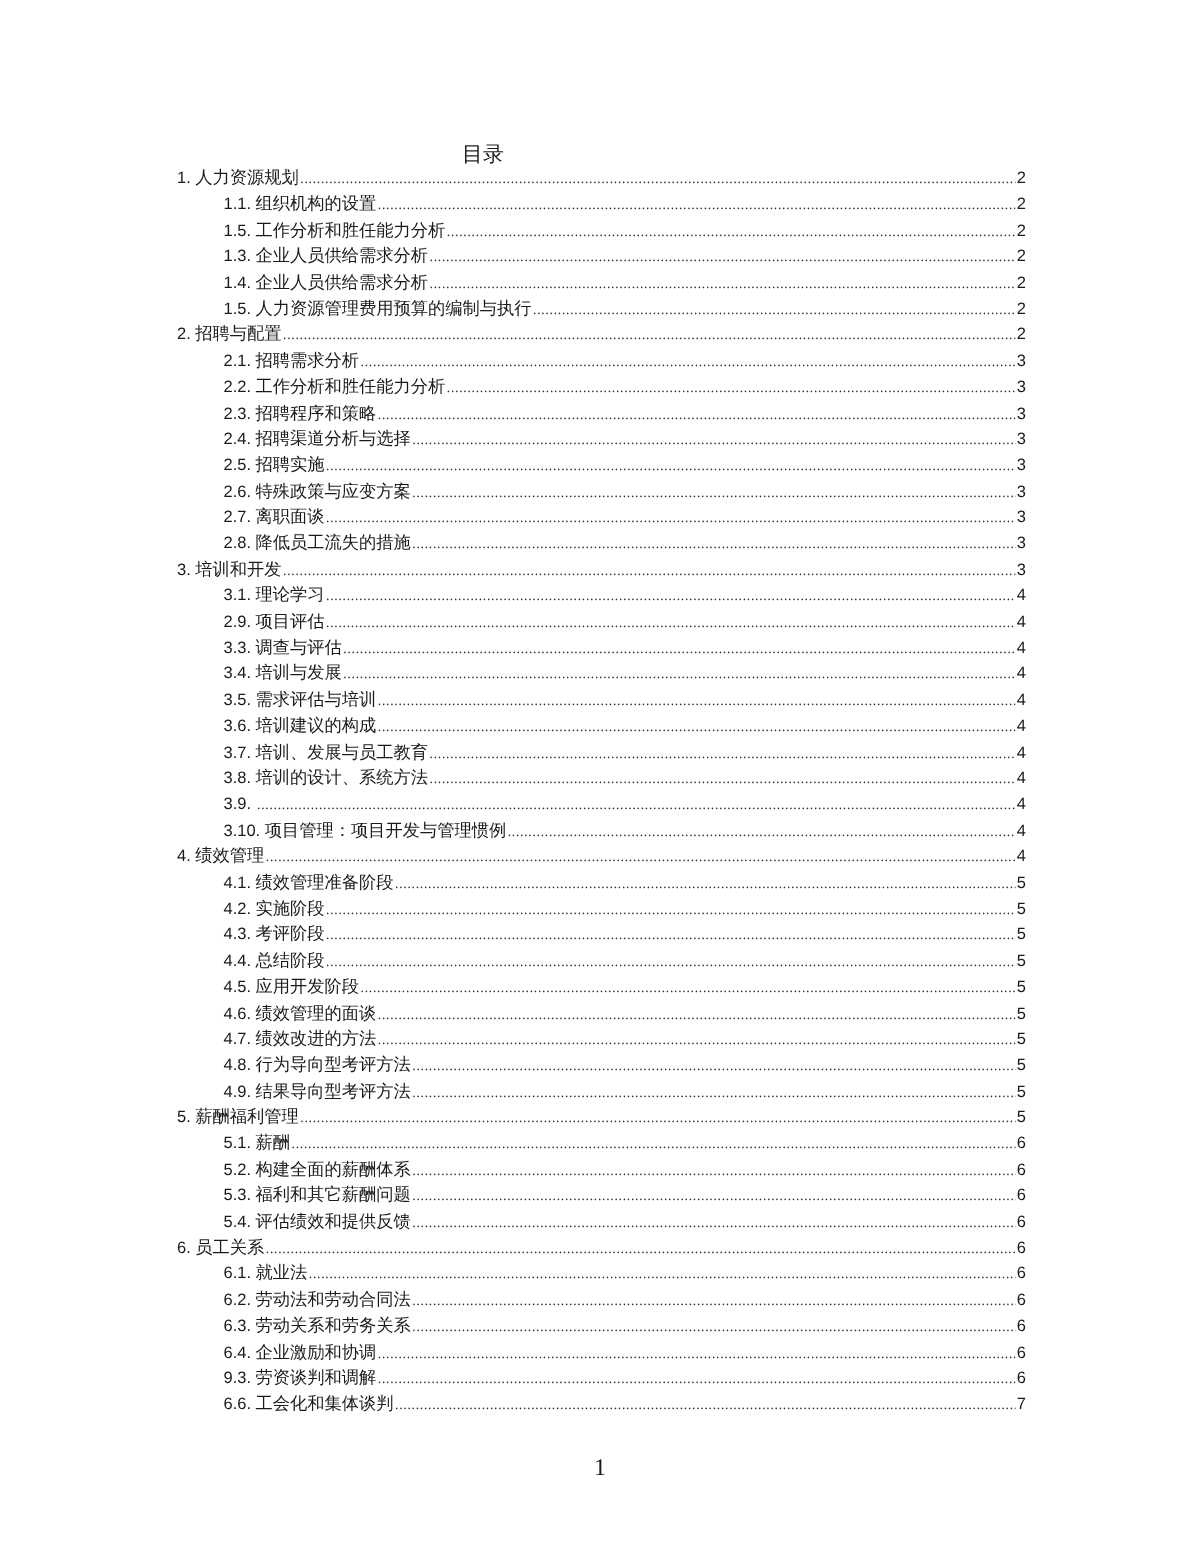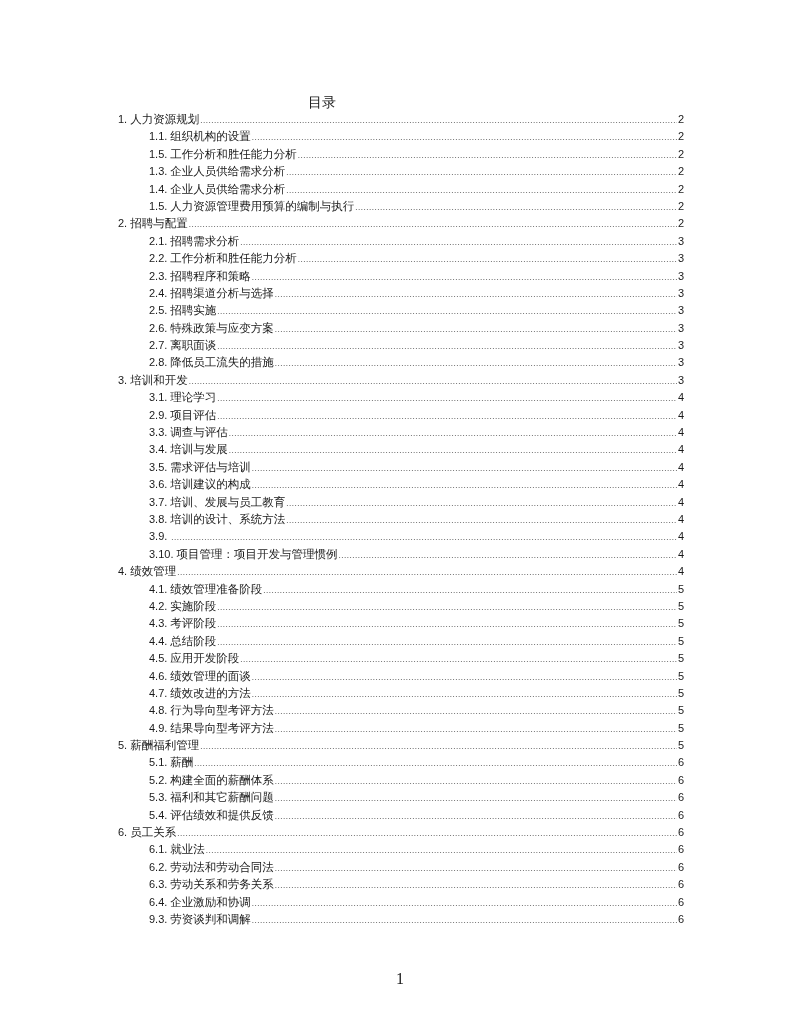--- a/index.html
+++ b/index.html
@@ -300,15 +300,21 @@
       <span class="label">企业激励和协调</span>
       <span class="leader"></span>
       <span class="page">6</span>
     </div>
     <div class="row l2">
       <span class="num">9.3.</span>
       <span class="label">劳资谈判和调解</span>
       <span class="leader"></span>
       <span class="page">6</span>
     </div>
+    <div class="row l2">
+      <span class="num">6.6.</span>
+      <span class="label">工会化和集体谈判</span>
+      <span class="leader"></span>
+      <span class="page">7</span>
+    </div>
   </div>
 
 <div class="pagenum">1</div>
 
 </body></html>

